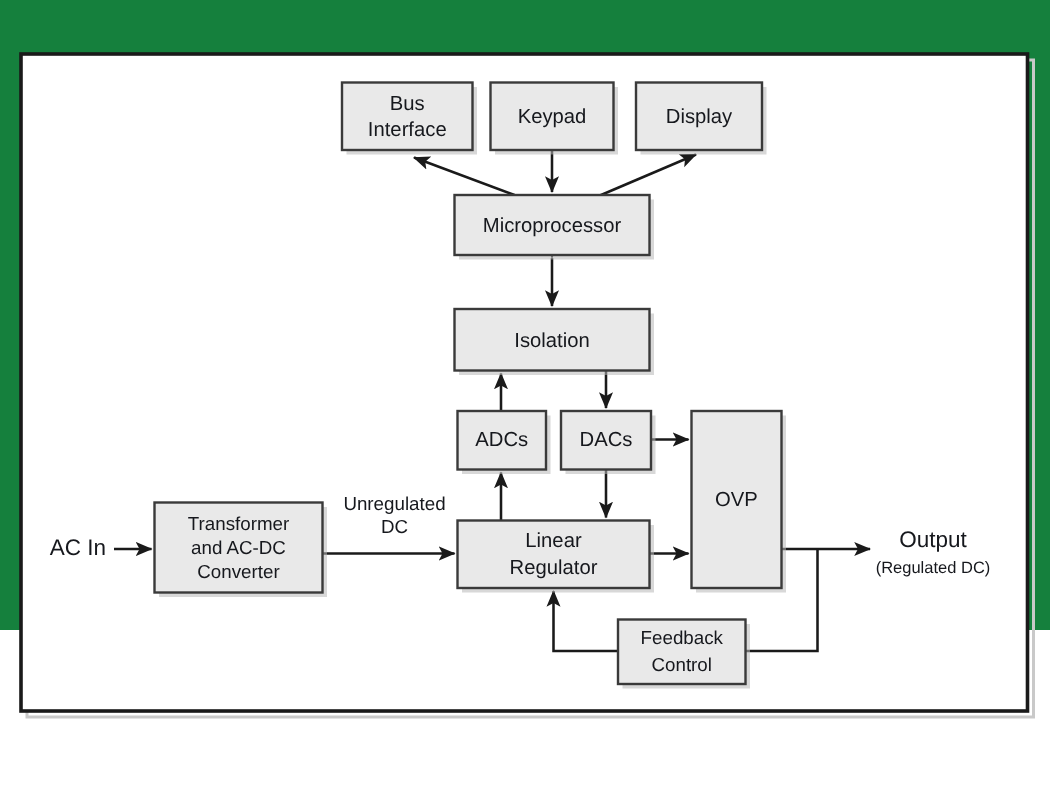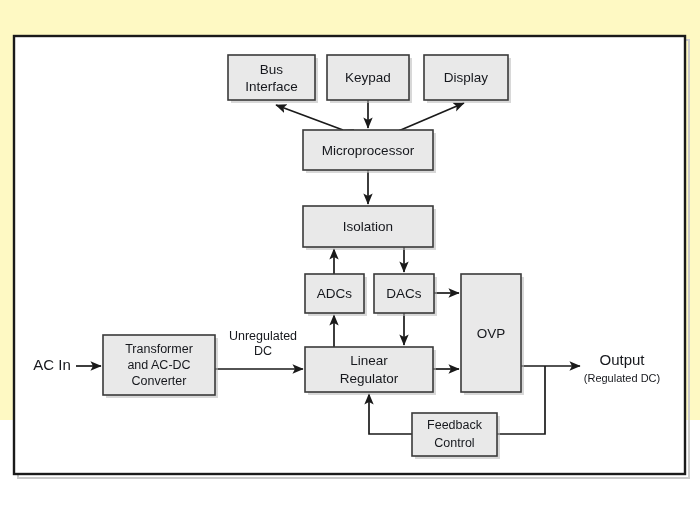--- a/index.html
+++ b/index.html
@@ -10,21 +10,21 @@
   body {
     width: 700px;
     height: 525px;
     font-family: "Liberation Sans", sans-serif;
     overflow: hidden;
   }
   #canvas {
     position: relative;
     width: 700px;
     height: 420px;
-    background: #fef9c3;
+    background: #15803d;
   }
   svg#diagram {
     position: absolute;
     left: 0;
     top: 0;
     width: 700px;
     height: 525px;
   }
   .frame {
     fill: #ffffff;

